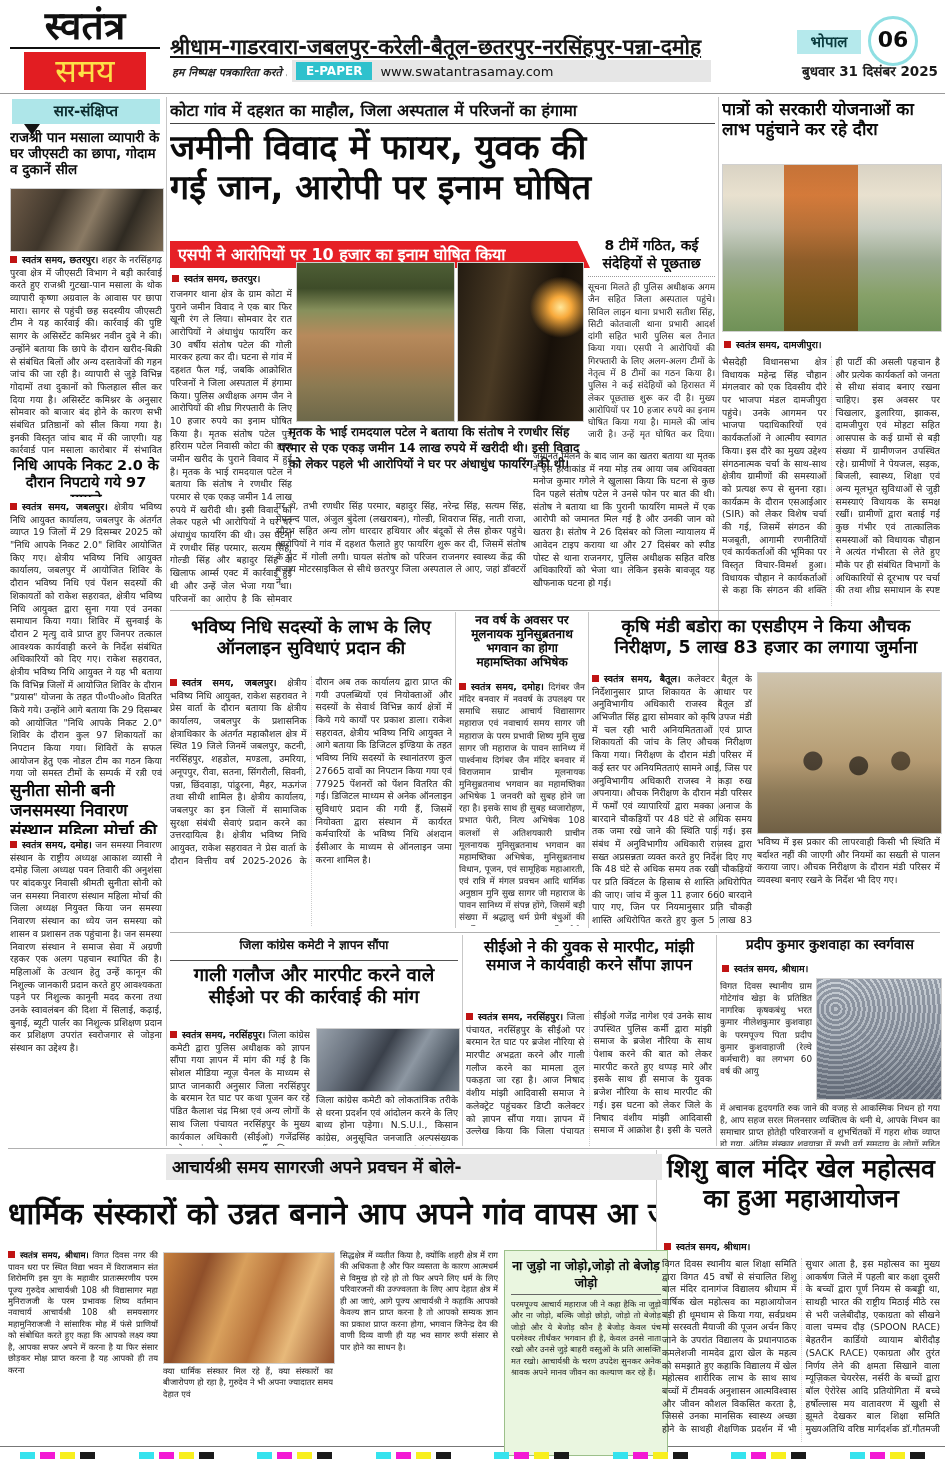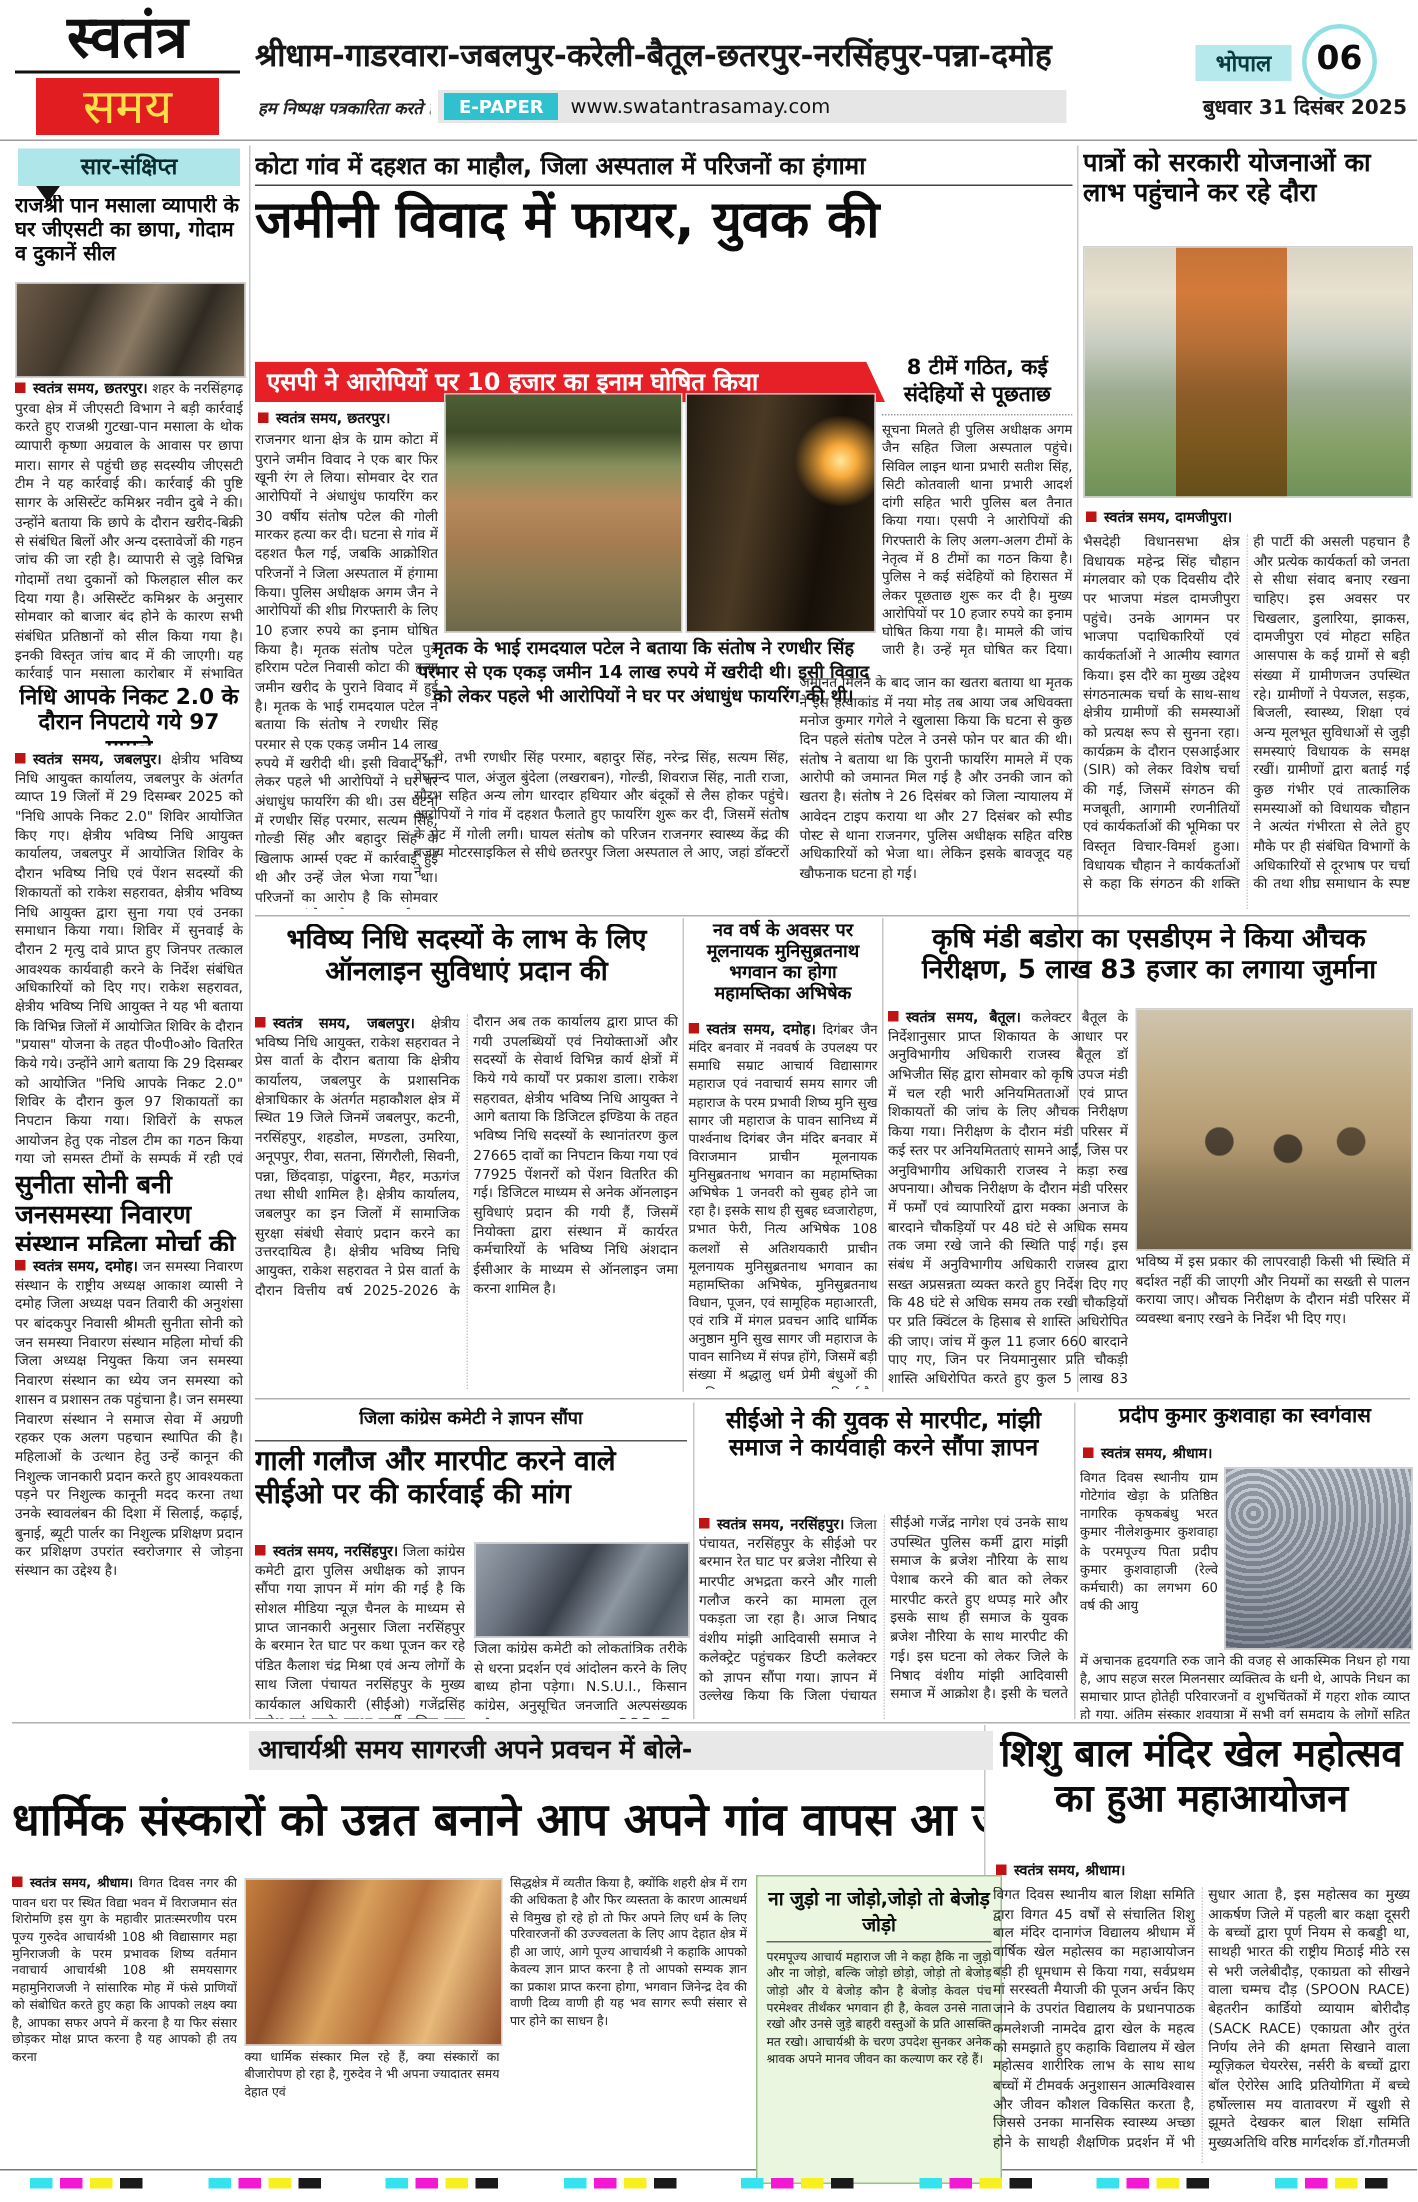--- a/index.html
+++ b/index.html
@@ -49,21 +49,21 @@
 </head>
 <body>
 
 <div class="page">
 
   <div class="abs" style="left:0;top:0;width:945px;height:93px;border-bottom:1px solid #999;">
     <div class="abs" style="left:10px;top:6px;width:150px;height:82px;">
       <div class="logo-top">स्वतंत्र</div>
       <div class="logo-bottom">समय</div>
     </div>
-    <div class="abs route" style="left:170px;top:22px;width:618px;height:34px;">श्रीधाम-गाडरवारा-जबलपुर-करेली-बैतूल-छतरपुर-नरसिंहपुर-पन्ना-दमोह</div>
+    <div class="abs route" style="left:170px;top:32px;width:618px;height:34px;text-decoration:underline;">श्रीधाम-गाडरवारा-जबलपुर-करेली-बैतूल-छतरपुर-नरसिंहपुर-पन्ना-दमोह</div>
     <div class="abs edition-chip" style="left:797px;top:30px;width:64px;height:24px;">भोपाल</div>
     <div class="abs pagenum" style="left:868px;top:16px;width:44px;height:44px;">06</div>
     <div class="abs tagline" style="left:172px;top:64px;width:115px;height:20px;">हम निष्पक्ष पत्रकारिता करते हैं</div>
     <div class="abs graybar" style="left:292px;top:60px;width:415px;height:22px;">
       <span class="epaper">E-PAPER</span>
       <span class="website">www.swatantrasamay.com</span>
     </div>
     <div class="abs dateline" style="left:790px;top:62px;width:148px;">बुधवार 31 दिसंबर 2025</div>
   </div>
 
@@ -100,20 +100,21 @@
     <div class="abs body-txt" style="left:10px;top:838px;width:152px;height:304px;">
       <span class="byline" style="display:inline;">स्वतंत्र समय, दमोह।</span>
       <span>जन समस्या निवारण संस्थान के राष्ट्रीय अध्यक्ष आकाश व्यासी ने दमोह जिला अध्यक्ष पवन तिवारी की अनुशंसा पर बांदकपुर निवासी श्रीमती सुनीता सोनी को जन समस्या निवारण संस्थान महिला मोर्चा की जिला अध्यक्ष नियुक्त किया जन समस्या निवारण संस्थान का ध्येय जन समस्या को शासन व प्रशासन तक पहुंचाना है। जन समस्या निवारण संस्थान ने समाज सेवा में अग्रणी रहकर एक अलग पहचान स्थापित की है। महिलाओं के उत्थान हेतु उन्हें कानून की निशुल्क जानकारी प्रदान करते हुए आवश्यकता पड़ने पर निशुल्क कानूनी मदद करना तथा उनके स्वावलंबन की दिशा में सिलाई, कढ़ाई, बुनाई, ब्यूटी पार्लर का निशुल्क प्रशिक्षण प्रदान कर प्रशिक्षण उपरांत स्वरोजगार से जोड़ना संस्थान का उद्देश्य है।</span>
     </div>
   </div>
 
   <div>
     <div class="abs kickerbar" style="left:170px;top:99px;width:545px;height:24px;font-size:16px;border-bottom:1px solid #444;">कोटा गांव में दहशत का माहौल, जिला अस्पताल में परिजनों का हंगामा</div>
     <div class="abs hed" style="left:170px;top:127px;width:545px;height:112px;font-size:34px;white-space:nowrap;">
       <div>जमीनी विवाद में फायर, युवक की</div>
+      <div>गई जान, आरोपी पर इनाम घोषित</div>
     </div>
     <div class="abs redband" style="left:170px;top:241px;width:412px;height:27px;">एसपी ने आरोपियों पर 10 हजार का इनाम घोषित किया</div>
 
     <div class="abs" style="left:588px;top:237px;width:127px;height:208px;overflow:hidden;">
       <div class="sidebox-title">8 टीमें गठित, कई संदेहियों से पूछताछ</div>
       <div class="body-txt" style="height:160px;font-size:8.9px;">सूचना मिलते ही पुलिस अधीक्षक अगम जैन सहित जिला अस्पताल पहुंचे। सिविल लाइन थाना प्रभारी सतीश सिंह, सिटी कोतवाली थाना प्रभारी आदर्श दांगी सहित भारी पुलिस बल तैनात किया गया। एसपी ने आरोपियों की गिरफ्तारी के लिए अलग-अलग टीमों के नेतृत्व में 8 टीमों का गठन किया है। पुलिस ने कई संदेहियों को हिरासत में लेकर पूछताछ शुरू कर दी है। मुख्य आरोपियों पर 10 हजार रुपये का इनाम घोषित किया गया है। मामले की जांच जारी है। उन्हें मृत घोषित कर दिया। घटना से गुस्साए परिजनों ने शव लेकर सड़क जाम करने का प्रयास किया व मौके पर मौजूद अधिकारियों के समक्ष नाराजगी जताई। अस्पताल परिसर में बड़ी संख्या में ग्रामीणजन उपस्थित रहे।</div>
     </div>
 
     <div class="abs byline" style="left:172px;top:272px;width:130px;">स्वतंत्र समय, छतरपुर।</div>
     <div class="abs body-txt" style="left:170px;top:288px;width:122px;height:318px;">राजनगर थाना क्षेत्र के ग्राम कोटा में पुराने जमीन विवाद ने एक बार फिर खूनी रंग ले लिया। सोमवार देर रात आरोपियों ने अंधाधुंध फायरिंग कर 30 वर्षीय संतोष पटेल की गोली मारकर हत्या कर दी। घटना से गांव में दहशत फैल गई, जबकि आक्रोशित परिजनों ने जिला अस्पताल में हंगामा किया। पुलिस अधीक्षक अगम जैन ने आरोपियों की शीघ्र गिरफ्तारी के लिए 10 हजार रुपये का इनाम घोषित किया है। मृतक संतोष पटेल पुत्र हरिराम पटेल निवासी कोटा की हत्या जमीन खरीद के पुराने विवाद में हुई है। मृतक के भाई रामदयाल पटेल ने बताया कि संतोष ने रणधीर सिंह परमार से एक एकड़ जमीन 14 लाख रुपये में खरीदी थी। इसी विवाद को लेकर पहले भी आरोपियों ने घर पर अंधाधुंध फायरिंग की थी। उस घटना में रणधीर सिंह परमार, सत्यम सिंह, गोल्डी सिंह और बहादुर सिंह के खिलाफ आर्म्स एक्ट में कार्रवाई हुई थी और उन्हें जेल भेजा गया था। परिजनों का आरोप है कि सोमवार रात जब संतोष और उनका भाई घर</div>
@@ -155,21 +156,21 @@
     <div class="abs body-txt" style="left:592px;top:672px;width:160px;height:254px;">
       <span class="byline" style="display:inline;">स्वतंत्र समय, बैतूल।</span>
       <span>कलेक्टर बैतूल के निर्देशानुसार प्राप्त शिकायत के आधार पर अनुविभागीय अधिकारी राजस्व बैतूल डॉ अभिजीत सिंह द्वारा सोमवार को कृषि उपज मंडी में चल रही भारी अनियमितताओं एवं प्राप्त शिकायतों की जांच के लिए औचक निरीक्षण किया गया। निरीक्षण के दौरान मंडी परिसर में कई स्तर पर अनियमितताएं सामने आईं, जिस पर अनुविभागीय अधिकारी राजस्व ने कड़ा रुख अपनाया। औचक निरीक्षण के दौरान मंडी परिसर में फर्मों एवं व्यापारियों द्वारा मक्का अनाज के बारदाने चौकड़ियों पर 48 घंटे से अधिक समय तक जमा रखे जाने की स्थिति पाई गई। इस संबंध में अनुविभागीय अधिकारी राजस्व द्वारा सख्त अप्रसन्नता व्यक्त करते हुए निर्देश दिए गए कि 48 घंटे से अधिक समय तक रखी चौकड़ियों पर प्रति क्विंटल के हिसाब से शास्ति अधिरोपित की जाए। जांच में कुल 11 हजार 660 बारदाने पाए गए, जिन पर नियमानुसार प्रति चौकड़ी शास्ति अधिरोपित करते हुए कुल 5 लाख 83 हजार रुपये की शास्ति अधिरोपित की गई। अधिकारियों ने स्पष्ट निर्देश दिए कि</span>
     </div>
     <div class="photo" style="left:757px;top:672px;width:183px;height:160px;background:linear-gradient(180deg,#cfc4ae 0%,#c2ae88 30%,#b49a72 55%,#8d7a58 75%,#6f5f44 100%),radial-gradient(circle at 30% 55%,rgba(30,30,40,0.65) 0 9px,rgba(0,0,0,0) 10px),radial-gradient(circle at 55% 58%,rgba(25,25,30,0.65) 0 9px,rgba(0,0,0,0) 10px),radial-gradient(circle at 78% 55%,rgba(40,35,30,0.6) 0 9px,rgba(0,0,0,0) 10px);background-blend-mode:multiply;"></div>
     <div class="abs body-txt" style="left:757px;top:836px;width:183px;height:90px;">भविष्य में इस प्रकार की लापरवाही किसी भी स्थिति में बर्दाश्त नहीं की जाएगी और नियमों का सख्ती से पालन कराया जाए। औचक निरीक्षण के दौरान मंडी परिसर में व्यवस्था बनाए रखने के निर्देश भी दिए गए।</div>
   </div>
 
   <div>
     <div class="abs kickerbar" style="left:170px;top:936px;width:288px;height:24px;font-size:12px;text-align:center;border-bottom:1px solid #555;">जिला कांग्रेस कमेटी ने ज्ञापन सौंपा</div>
-    <div class="abs hed" style="left:170px;top:964px;width:288px;height:58px;font-size:18.5px;text-align:left;">गाली गलौज और मारपीट करने वाले सीईओ पर की कार्रवाई की मांग</div>
+    <div class="abs hed" style="left:170px;top:964px;width:288px;height:58px;font-size:18.5px;text-align:center;">गाली गलौज और मारपीट करने वाले सीईओ पर की कार्रवाई की मांग</div>
     <div class="abs body-txt" style="left:170px;top:1028px;width:140px;height:118px;">
       <span class="byline" style="display:inline;">स्वतंत्र समय, नरसिंहपुर।</span>
       <span>जिला कांग्रेस कमेटी द्वारा पुलिस अधीक्षक को ज्ञापन सौंपा गया ज्ञापन में मांग की गई है कि सोशल मीडिया न्यूज़ चैनल के माध्यम से प्राप्त जानकारी अनुसार जिला नरसिंहपुर के बरमान रेत घाट पर कथा पूजन कर रहे पंडित कैलाश चंद्र मिश्रा एवं अन्य लोगों के साथ जिला पंचायत नरसिंहपुर के मुख्य कार्यकाल अधिकारी (सीईओ) गजेंद्रसिंह नागेश एवं उनके सुरक्षा कर्मी पुलिस द्वारा गाली गलौज और मारपीट की गई है जिसका वीडियो सबूत है एक बुजुर्ग पंडित के साथ अभद्र व्यवहार करने के बावजूद भी अभी तक एफआईआर दर्ज नहीं की गई। अगर पांच दिवस के अंदर उचित कार्यवाही नहीं की जाती है तो</span>
     </div>
     <div class="photo" style="left:316px;top:1028px;width:142px;height:62px;background:linear-gradient(120deg,#9aa3ad 0%,#6b7480 25%,#3a404a 45%,#8d97a2 65%,#4b5560 85%,#747d88 100%);"></div>
     <div class="abs body-txt" style="left:316px;top:1094px;width:142px;height:52px;">जिला कांग्रेस कमेटी को लोकतांत्रिक तरीके से धरना प्रदर्शन एवं आंदोलन करने के लिए बाध्य होना पड़ेगा। N.S.U.I., किसान कांग्रेस, अनुसूचित जनजाति अल्पसंख्यक समेत बूथ स्तर समस्त जनप्रतिनिधि जिला पंचायत जनपद पंचायत समस्त पार्षद के सभी प्रकोष्ठों के संगठन प्रमुख शामिल रहे।</div>
   </div>
 
   <div>
     <div class="abs h hed" style="left:466px;top:938px;width:246px;height:66px;font-size:15.5px;text-align:center;">सीईओ ने की युवक से मारपीट, मांझी समाज ने कार्यवाही करने सौंपा ज्ञापन</div>

